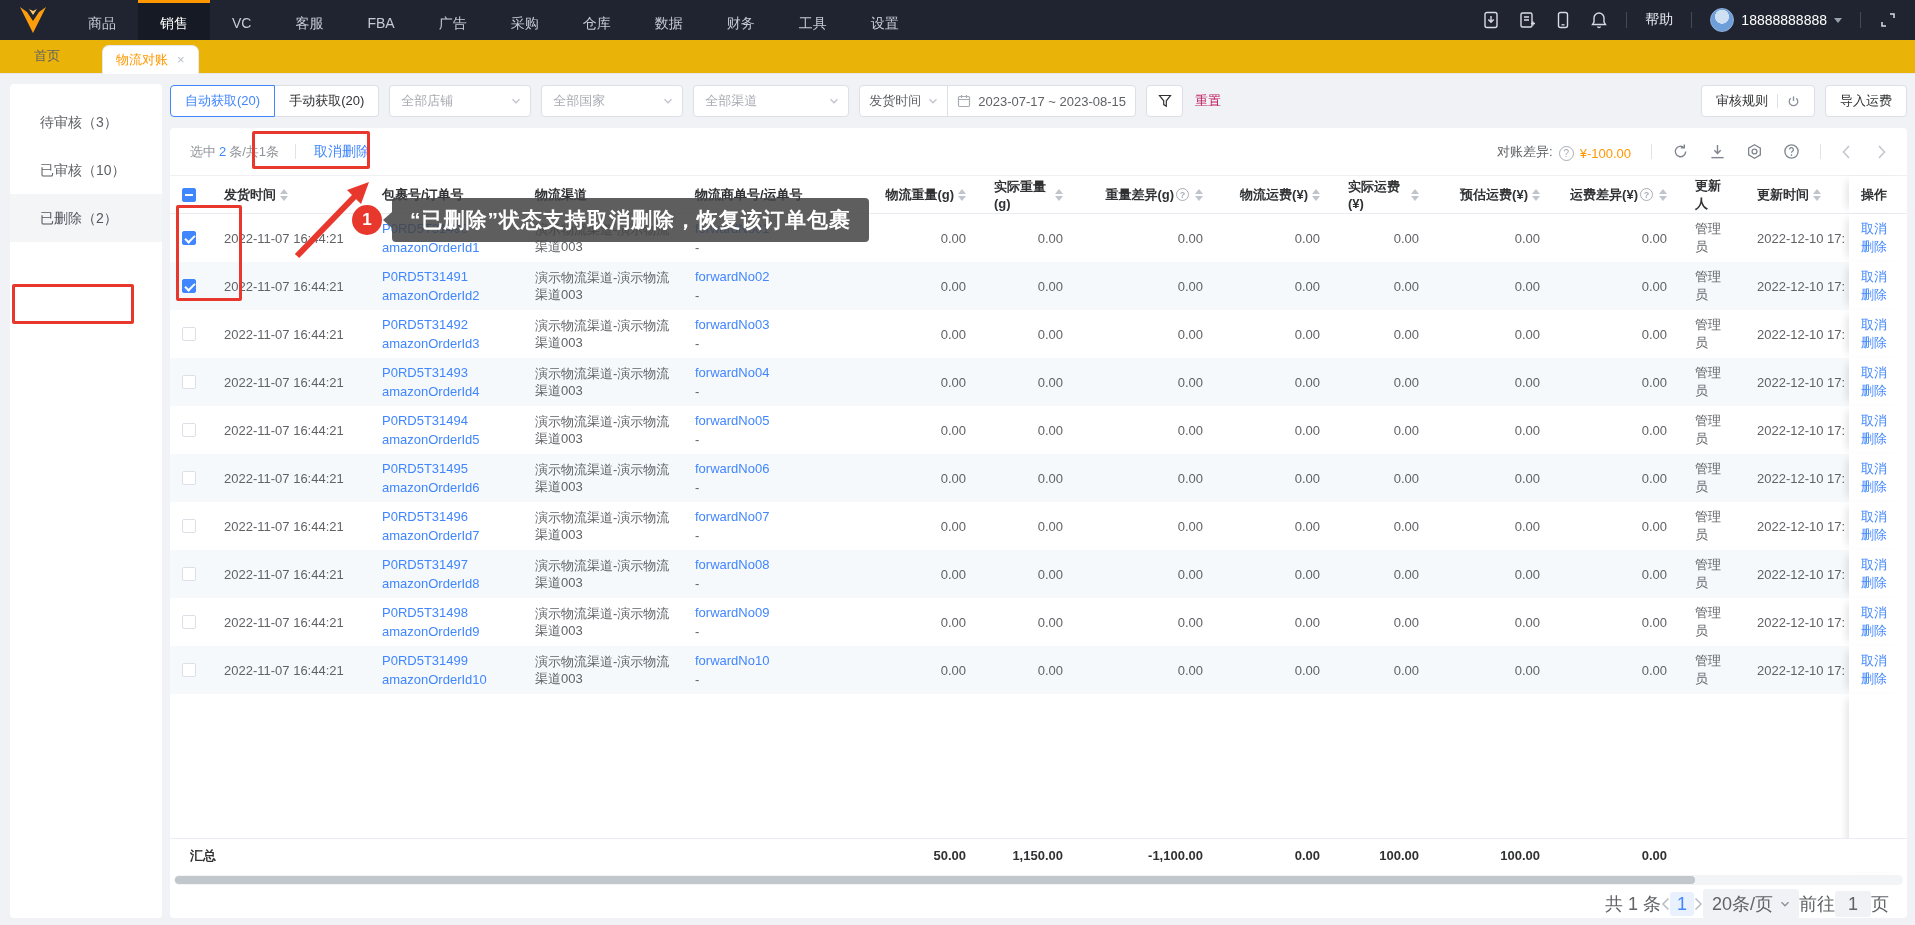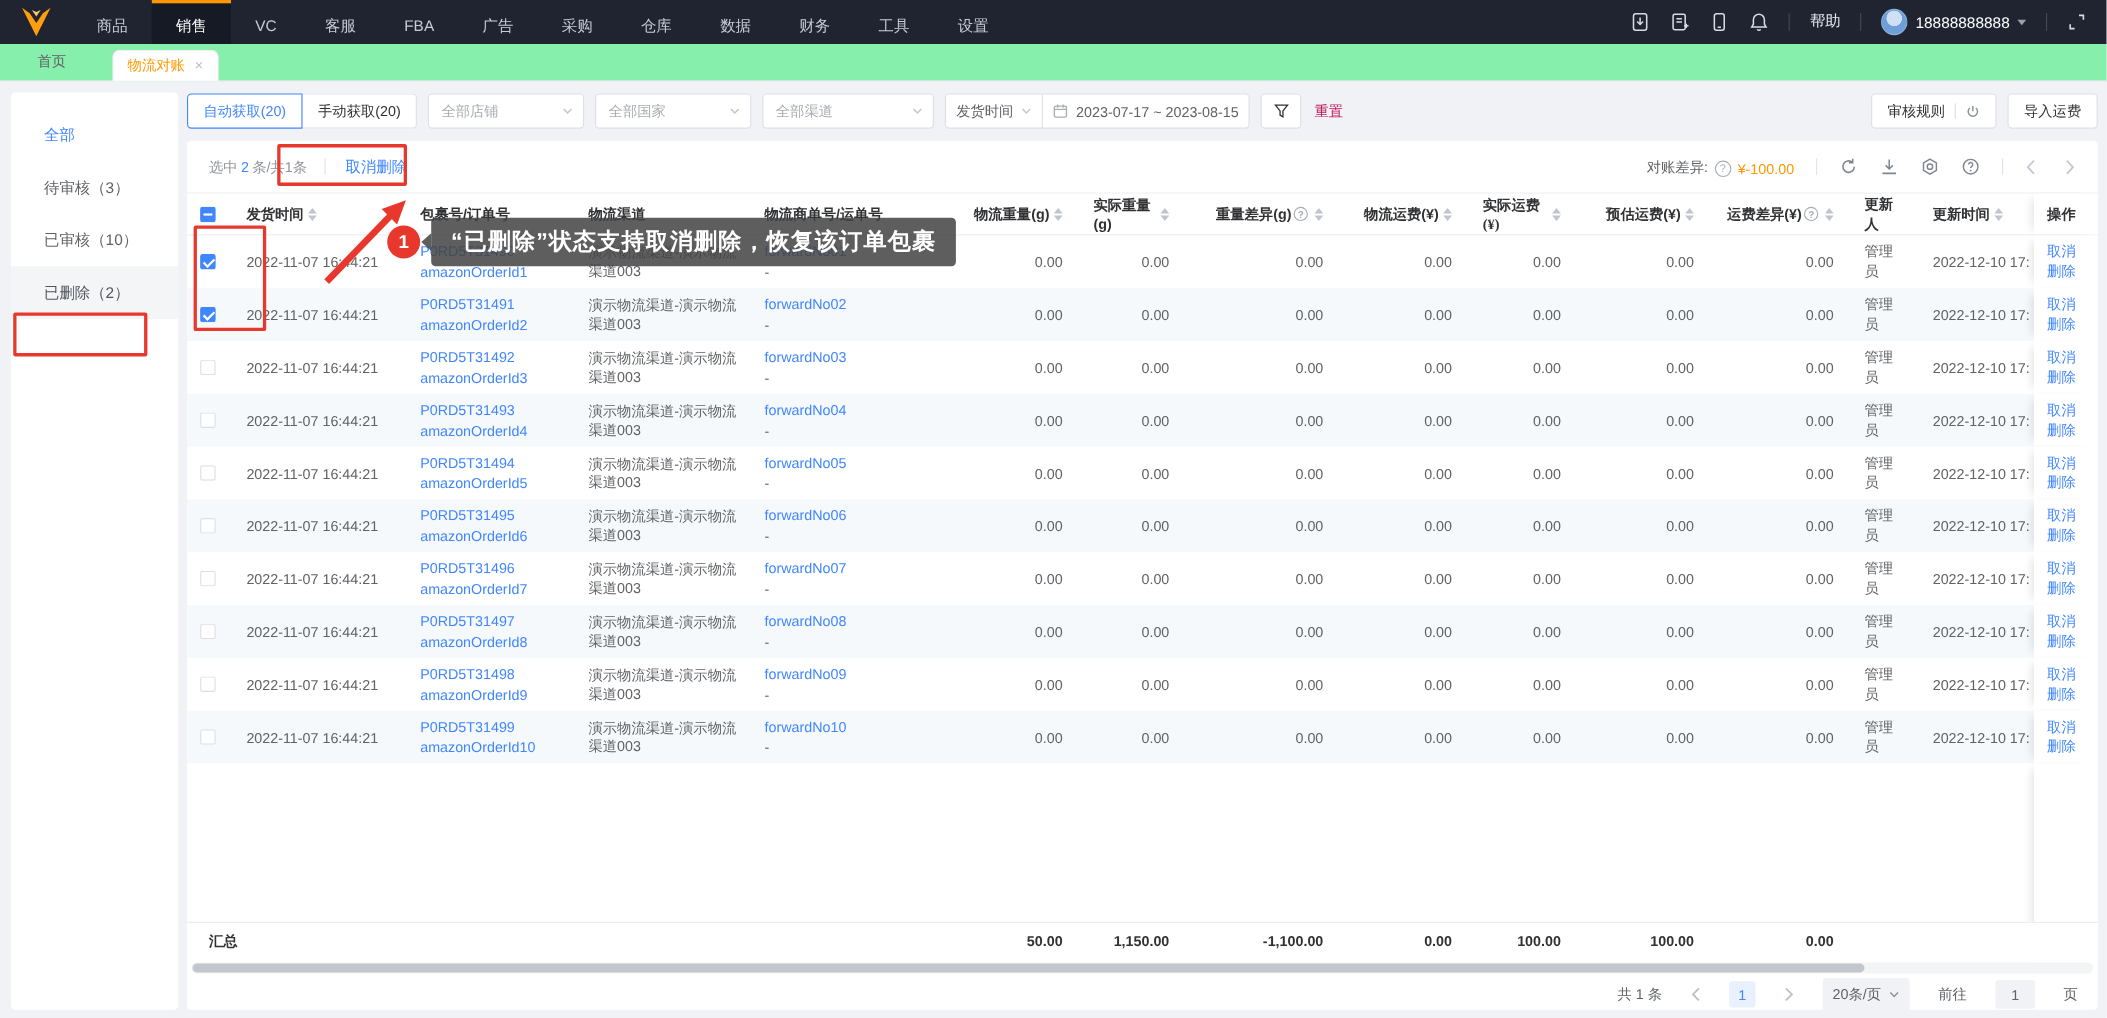--- a/index.html
+++ b/index.html
@@ -17,21 +17,21 @@
 .topbar-right{margin-left:auto;display:flex;align-items:center;gap:18px;padding-right:18px;color:#c6cbd6}
 .tb-ico{width:18px;height:18px;color:#d7dbe3;cursor:pointer}
 .tb-div{width:1px;height:16px;background:#434a59}
 .help-link{color:#e6e9ef;font-size:14px;cursor:pointer}
 .account{display:flex;align-items:center;gap:7px;cursor:pointer}
 .avatar{width:24px;height:24px;border-radius:50%;background:radial-gradient(circle at 50% 35%,#cfe0f2 0 38%,#6f9fd8 40% 100%);border:1px solid #8fb3dd}
 .acct-phone{color:#fff;font-size:14px}
 .caret-down{width:0;height:0;border-left:4px solid transparent;border-right:4px solid transparent;border-top:5px solid #9aa1ad}
 
 
-.tabbar{position:absolute;left:0;top:40px;width:1915px;height:34px;background:#86efac;border-bottom:1px solid #e6e8eb;display:flex;align-items:flex-end}
+.tabbar{position:absolute;left:0;top:40px;width:1915px;height:34px;background:#eab308;border-bottom:1px solid #e6e8eb;display:flex;align-items:flex-end}
 .tab-home{margin:0 0 8px 34px;color:#606266;font-size:13px;cursor:pointer}
 .tab-active{margin-left:42px;height:29px;margin-bottom:-1px;background:#fff;border:1px solid #e4e7ed;border-bottom-color:#fff;border-radius:7px 7px 0 0;display:flex;align-items:center;gap:9px;padding:0 13px;cursor:pointer}
 .tab-active .tab-label{color:#ff9800;font-size:13px}
 .tab-close{color:#b9bec7;font-size:13px;line-height:1;cursor:pointer}
 
 
 .page{position:absolute;left:0;top:74px;width:1915px;height:851px;background:#f0f2f5}
 
 
 .sidebar{position:absolute;left:10px;top:10px;width:152px;bottom:7px;background:#fff;border-radius:4px;padding-top:14px}
@@ -92,21 +92,21 @@
 .cb.checked{background:#4086ff;border-color:#4086ff;position:relative}
 .cb.checked::after{content:"";position:absolute;left:4px;top:1px;width:4px;height:8px;border:solid #fff;border-width:0 2px 2px 0;transform:rotate(45deg)}
 .cb.indet{background:#4086ff;border-color:#4086ff;position:relative}
 .cb.indet::after{content:"";position:absolute;left:2px;top:5px;width:8px;height:2px;background:#fff}
 
 
 .summary{position:absolute;left:0;top:710px;width:100%;height:34px;border-top:1px solid #e9edf2;display:flex;align-items:center;font-size:13px;color:#303133;font-weight:700;background:#fff}
 .action-strip{position:absolute;top:566px;right:0;width:58px;height:178px;background:#fff;box-shadow:-7px 0 8px -5px rgba(0,0,0,.12)}
 .hscroll{position:absolute;left:4px;right:4px;top:747px;height:10px;background:#f3f4f6;border-radius:5px}
 .hscroll .thumb{position:absolute;left:1px;top:1px;height:8px;width:1520px;background:#c2c6cd;border-radius:4px;cursor:pointer}
-.pager{position:absolute;right:18px;top:762px;height:28px;display:flex;align-items:center;gap:26px;font-size:13px;color:#606266}
+.pager{position:absolute;right:18px;top:762px;height:28px;display:flex;align-items:center;gap:0;font-size:18px;color:#606266}
 .pg-btn{color:#b9bec7;cursor:pointer;font-size:14px}
 .pg-num{min-width:24px;height:24px;background:#e8f1fd;color:#4086ff;border-radius:3px;display:flex;align-items:center;justify-content:center;cursor:pointer}
 .pg-size{height:26px;background:#f0f2f5;border-radius:3px;display:flex;align-items:center;gap:7px;padding:15px 9px;cursor:pointer}
 .pg-go-input{width:36px;height:26px;background:#f0f2f5;border-radius:3px;display:flex;align-items:center;justify-content:center;cursor:text}
 
 
 .anno{position:absolute;z-index:60;pointer-events:none}
 .rbox{border:3px solid #e8382d;border-radius:2px}
 .step-circle{width:30px;height:30px;border-radius:50%;background:#e8382d;color:#fff;font-weight:700;font-size:17px;display:flex;align-items:center;justify-content:center}
 .tipbox{background:rgba(66,66,66,.85);color:#fff;font-weight:700;font-size:21px;letter-spacing:1px;height:44px;line-height:44px;padding:0 18px;border-radius:4px;white-space:nowrap}
@@ -174,21 +174,20 @@
   <span class="tab-home">首页</span>
   <div class="tab-active">
     <span class="tab-label">物流对账</span>
     <span class="tab-close">×</span>
   </div>
 </div>
 
 <div class="page">
 
   <div class="sidebar">
-      <div class="side-item first">全部</div>
       <div class="side-item ">待审核（3）</div>
       <div class="side-item ">已审核（10）</div>
       <div class="side-item active">已删除（2）</div>
     </div>
 
   <div class="filters">
     <div class="seg">
       <div class="btn">自动获取(20)</div>
       <div class="btn">手动获取(20)</div>
     </div>
@@ -328,21 +327,21 @@
             <i class="dn"></i>
           </span>
         </div>
         <div class="th num" style="width: 117px;">
           <span>物流运费(¥)</span>
           <span class="sort">
             <i class="up"></i>
             <i class="dn"></i>
           </span>
         </div>
-        <div class="th num" style="width: 99px; font-family: Liberation Serif, serif;">
+        <div class="th num" style="width: 99px;">
           <span>实际运费(¥)</span>
           <span class="sort">
             <i class="up"></i>
             <i class="dn"></i>
           </span>
         </div>
         <div class="th num" style="width: 121px;">
           <span>预估运费(¥)</span>
           <span class="sort">
             <i class="up"></i>

